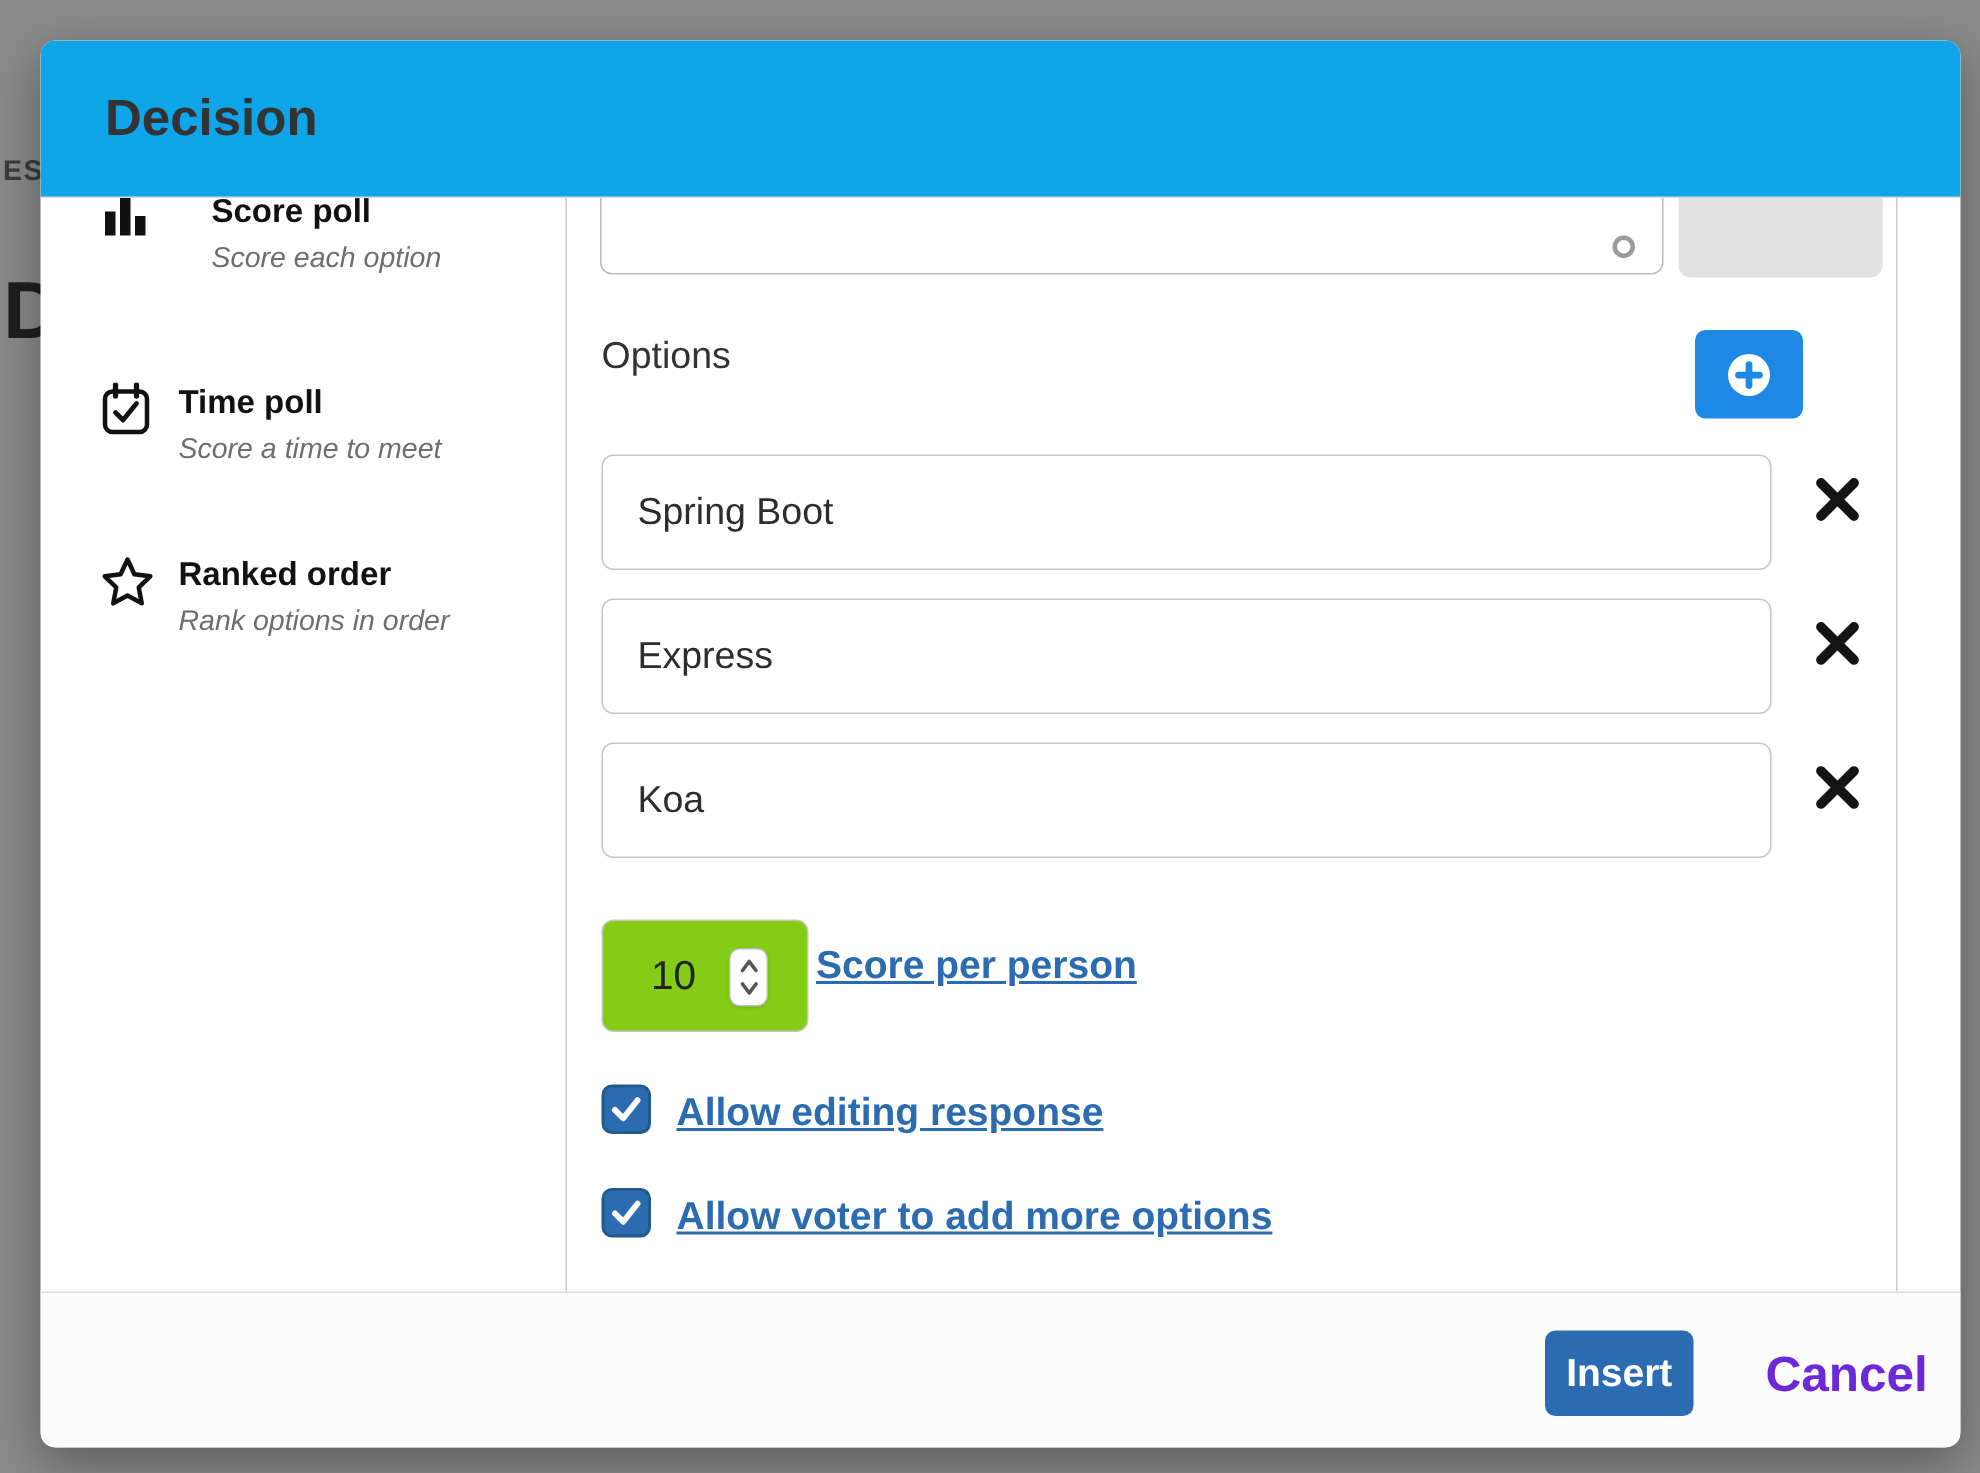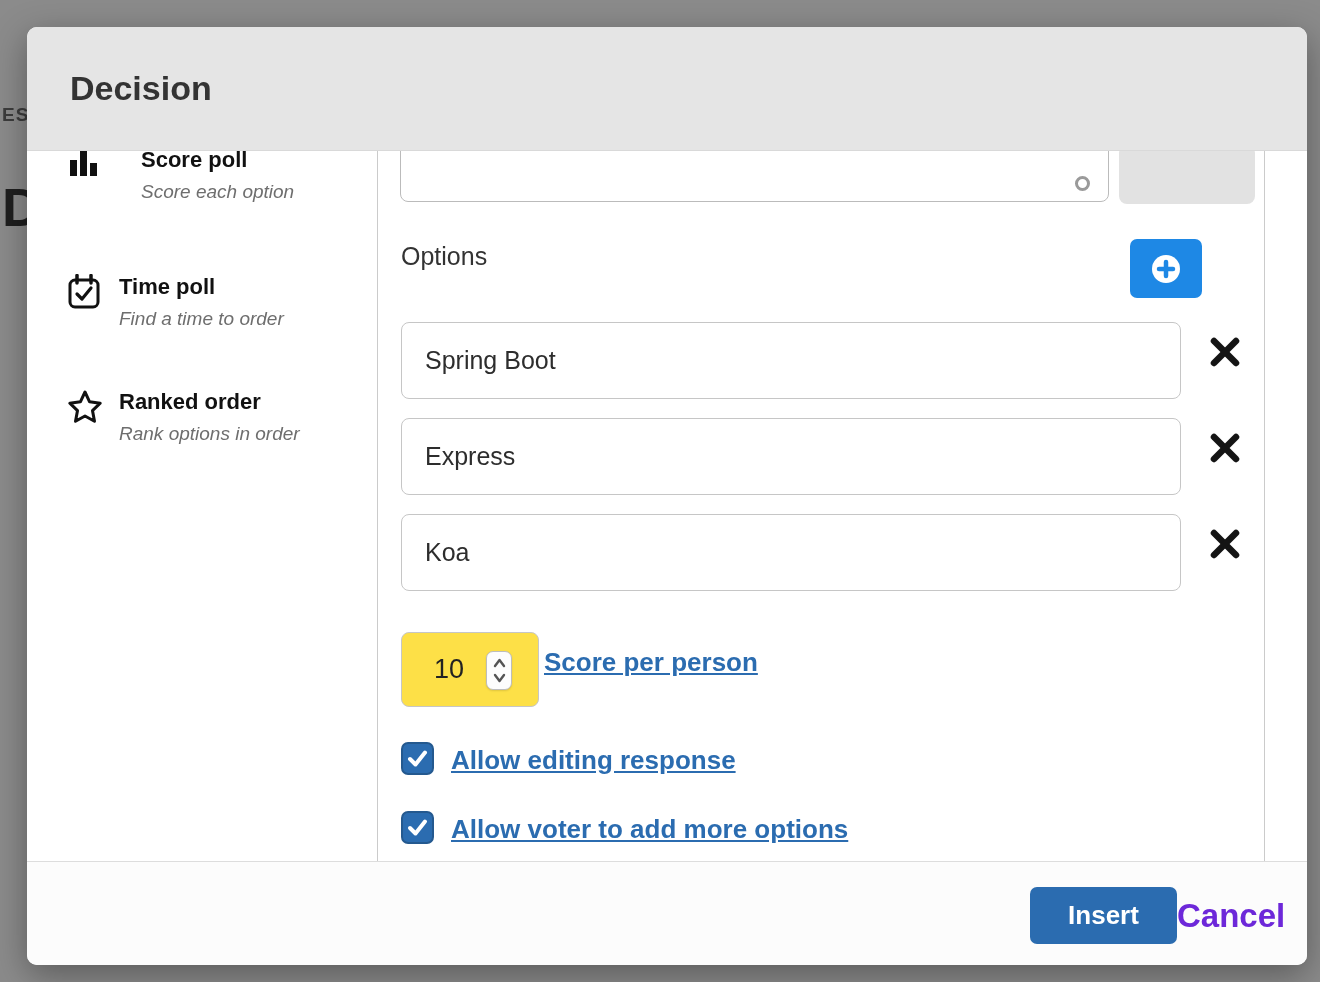--- a/index.html
+++ b/index.html
@@ -24,22 +24,22 @@
   
   .modal {
     position: absolute; left: 27px; top: 27px;
     width: 1280px; height: 938px;
     background: #fff; border-radius: 10px;
     overflow: hidden;
     display: flex; flex-direction: column;
     box-shadow: 0 10px 35px rgba(0,0,0,.35);
   }
   .modal-header {
-    flex: none; height: 124px;
-    background: #e5e5e5; border-bottom: 1px solid #d9d9d9;
+    flex: none; height: 105px;
+    background: #0ea5e9; border-bottom: 1px solid #d9d9d9;
     display: flex; align-items: center; padding-left: 43px;
     position: relative; z-index: 3;
   }
   .modal-title { font-size: 34px; font-weight: 600; color: #333; }
 
   .modal-body {
     flex: 1; min-height: 0;
     display: flex;
     position: relative; z-index: 1;
   }
@@ -124,21 +124,21 @@
     display: flex; align-items: center; justify-content: center;
     cursor: pointer; background: transparent; border: none;
   }
   .rb-0 { top: 182px; }
   .rb-1 { top: 278px; }
   .rb-2 { top: 374px; }
 
   .stepper {
     position: absolute; left: 23px; top: 481px;
     width: 138px; height: 75px;
-    border: 1px solid #c6c6c6; border-radius: 8px; background: #fde047;
+    border: 1px solid #c6c6c6; border-radius: 8px; background: #84cc16;
   }
   .stepper-value {
     position: absolute; left: 0; top: 0;
     width: 80px; height: 100%;
     border: none; outline: none; background: transparent;
     font-family: "Liberation Sans", sans-serif;
     font-size: 27px; color: #222; padding-left: 32px;
   }
   .stepper-control {
     position: absolute; right: 26px; top: 18px;
@@ -175,21 +175,21 @@
   .cl-2 { top: 663px; }
 
   
   .modal-footer {
     flex: none; height: 104px;
     background: #fcfcfc; border-top: 1px solid #ddd;
     position: relative; z-index: 3;
   }
   .insert-btn {
     position: absolute; left: 1003px; top: 25px;
-    width: 147px; height: 57px;
+    width: 99px; height: 57px;
     background: var(--primary-blue, #2b6cb0);
     color: #fff; font-weight: bold; font-size: 26px;
     border: none; border-radius: 7px;
     font-family: "Liberation Sans", sans-serif;
     cursor: pointer;
   }
   .cancel-btn {
     position: absolute; left: 1150px; top: 25px;
     height: 57px; line-height: 57px;
     font-size: 33px; font-weight: 600;
@@ -232,21 +232,21 @@
           <span class="side-icon">
             <svg width="34" height="36" viewBox="0 0 34 36">
               <rect x="3" y="6" width="28" height="27" rx="5" fill="none" stroke="#111" stroke-width="3"></rect>
               <line x1="10" y1="1.5" x2="10" y2="9" stroke="#111" stroke-width="3.5" stroke-linecap="round"></line>
               <line x1="24" y1="1.5" x2="24" y2="9" stroke="#111" stroke-width="3.5" stroke-linecap="round"></line>
               <polyline points="10,20 15,25 24,14" fill="none" stroke="#111" stroke-width="3.2" stroke-linecap="round" stroke-linejoin="round"></polyline>
             </svg>
           </span>
           <span class="side-text">
             <span class="side-label">Time poll</span>
-            <span class="side-desc">Find a time to order</span>
+            <span class="side-desc">Score a time to meet</span>
           </span>
         </div>
 
         <div class="side-item si-3">
           <span class="side-icon">
             <svg width="36" height="36" viewBox="0 0 36 36">
               <path d="M18 3 L22.6 12.8 L33.2 14.2 L25.5 21.6 L27.5 32.2 L18 27 L8.5 32.2 L10.5 21.6 L2.8 14.2 L13.4 12.8 Z" fill="none" stroke="#111" stroke-width="3" stroke-linejoin="round"></path>
             </svg>
           </span>
           <span class="side-text">

